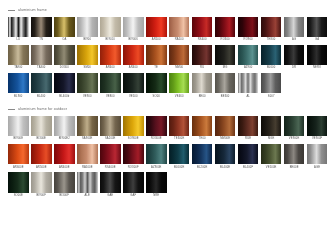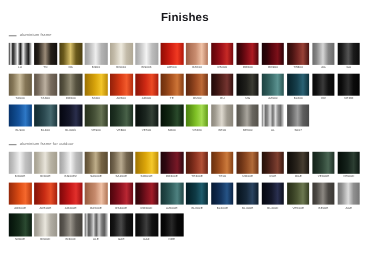--- a/index.html
+++ b/index.html
@@ -60,21 +60,20 @@
     margin-top:1.2px;
     transform:scale(1);
     text-align:center;
   }
 </style>
 </head>
 <body>
 
 <div class="page">
 
-  <div class="title">Finishes</div>
 
   <div id="sections-root">
       <div class="section">
         <div class="section-head">
           <span class="dash"></span>
           <span class="section-title">aluminium frame</span>
         </div>
         <div class="rows">
           <div class="row">
             <div class="cell">

